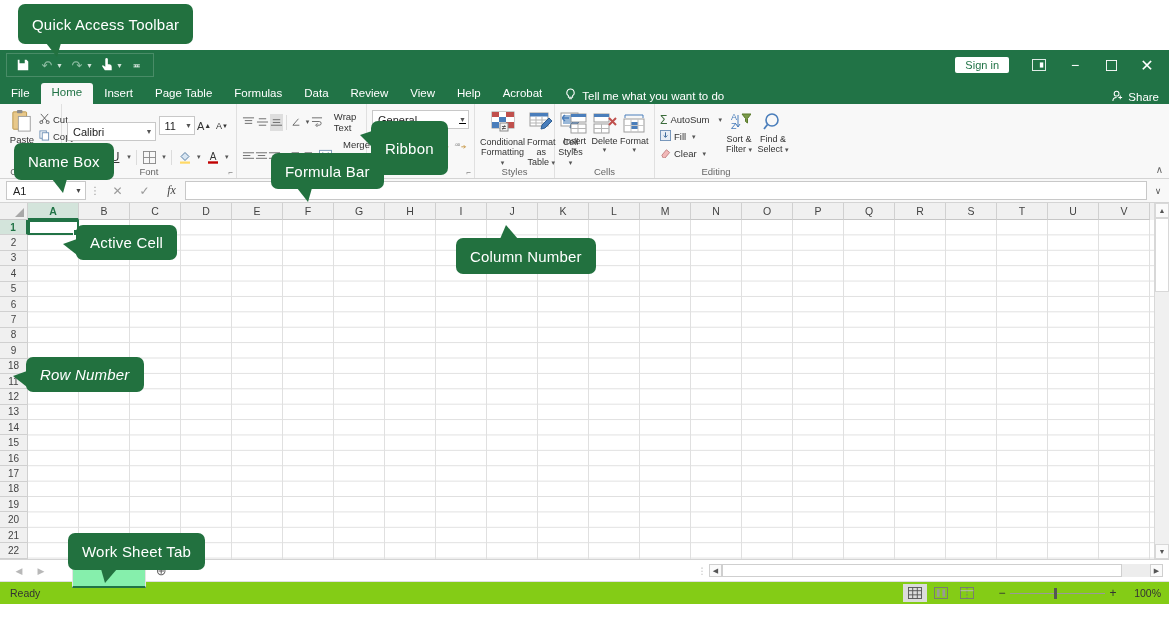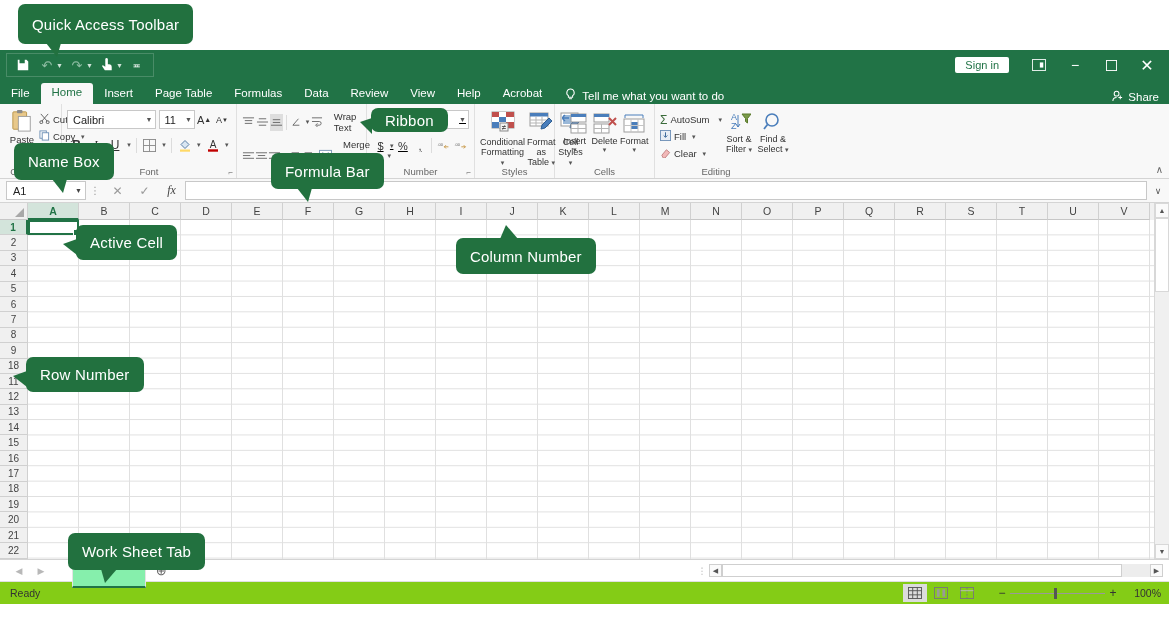--- a/index.html
+++ b/index.html
@@ -64,21 +64,21 @@
   .clip-inner { display:flex; }
   .paste { width:34px; display:flex; flex-direction:column; align-items:center; padding-top:2px; }
   .paste-lbl { font-size:9.5px; color:#333; margin-top:1px; }
   .clip-side { display:flex; flex-direction:column; justify-content:center; padding-top:4px; }
   .clip-item { font-size:9.5px; color:#333; display:flex; align-items:center; gap:3px; height:17px; }
 
   
   .g-font { width:175px; }
   .fontbox { border:1px solid #c8c8c8; background:#fff; height:19px;
              display:flex; align-items:center; padding:0 2px 0 5px; font-size:11px; color:#222; }
-  .fontname { width:93px; }
+  .fontname { width:93px;margin-top:12px; }
   .fontsize { width:38px; margin-left:3px; }
   .fb-caret { margin-left:auto; font-size:7px; color:#555; }
   .grow-btn { width:19px; height:19px; display:flex; align-items:center;
               justify-content:center; font-size:11px; color:#333; }
   .fbtn { width:20px; height:20px; display:flex; align-items:center;
           justify-content:center; font-size:12px; color:#333; }
   .mini-caret { font-size:7px; color:#555; width:9px; text-align:center; }
   .vsep { width:1px; height:15px; background:#dcdcdc; margin:0 3px; }
 
   
@@ -770,21 +770,21 @@
       <div class="zlabel">100%</div>
     </div>
   </div>
 </div>
 
 <div class="callout" style="left:18px; top:4px; height:40px;">
   <span>Quick Access Toolbar</span>
   <span class="tail tail-down"></span>
 </div>
 
-<div class="callout" style="left:371px; top:108px; height:24px;">
+<div class="callout" style="left:371px; top:121px; height:54px;">
   <span>Ribbon</span>
   <span class="tail" style="left:-11px; top:10px; border-top:4px solid transparent; border-bottom:12px solid transparent; border-right:12px solid #22713f;"></span>
 </div>
 
 <div class="callout" style="left:14px; top:143px; height:37px;">
   <span>Name Box</span>
   <span class="tail tail-down" style="left:38px;"></span>
 </div>
 
 <div class="callout" style="left:271px; top:153px; height:36px;">
@@ -795,21 +795,21 @@
 <div class="callout" style="left:76px; top:225px; height:35px;">
   <span>Active Cell</span>
   <span class="tail tail-left"></span>
 </div>
 
 <div class="callout" style="left:456px; top:238px; height:36px;">
   <span>Column Number</span>
   <span class="tail tail-up"></span>
 </div>
 
-<div class="callout" style="left:26px; top:357px; height:35px;">
+<div class="callout" style="left:26px; top:357px; height:35px;font-style:italic;">
   <span>Row Number</span>
   <span class="tail tail-left"></span>
 </div>
 
 <div class="callout" style="left:68px; top:533px; height:37px;">
   <span>Work Sheet Tab</span>
   <span class="tail tail-down" style="left:33px; border-left:4px solid transparent; border-right:12px solid transparent;"></span>
 </div>
 
 </body></html>

